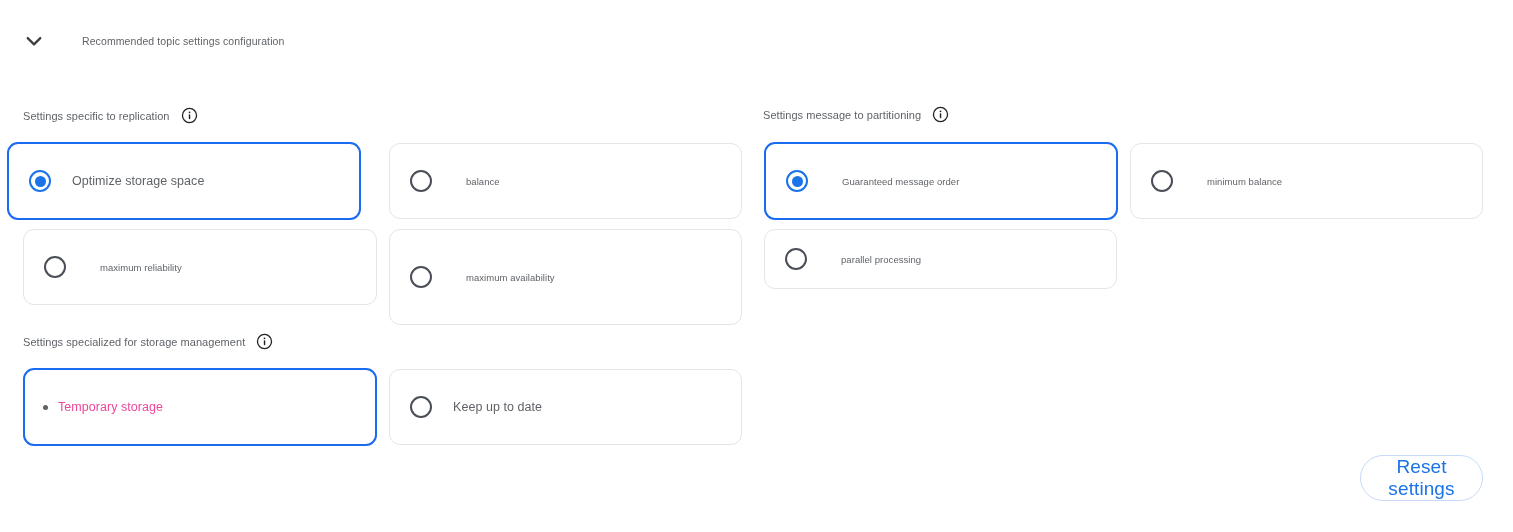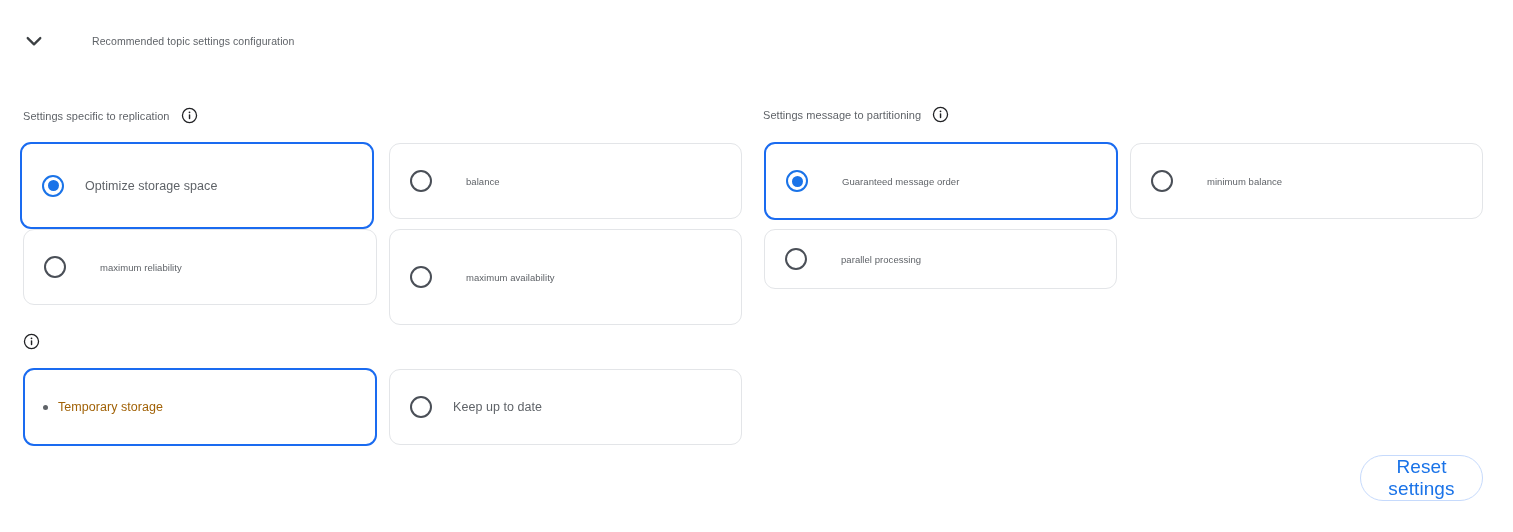--- a/index.html
+++ b/index.html
@@ -32,21 +32,21 @@
     display: flex;
     align-items: center;
     justify-content: center;
     margin-left: 12px;
     cursor: pointer;
     background: transparent;
     border: none;
   }
   .chevron-btn svg { display: block; }
   .panel-header-title {
-    margin-left: 36px;
+    margin-left: 26px;
     font-size: 10.5px;
     color: #5f6368;
     letter-spacing: .1px;
     white-space: nowrap;
   }
 
   
   .section-label-row {
     position: absolute;
     display: flex;
@@ -119,21 +119,21 @@
     margin-left: 21px;
     color: #5f6368;
     white-space: nowrap;
     letter-spacing: .05px;
   }
   .card-label.lg  { font-size: 12.5px; }
   .card-label.sm  { font-size: 9.5px; padding-left: 13px;  }
   .bullet-dot + .card-label {
     margin-left: 10px;
     font-size: 12.5px;
-    color: #a16207;
+    color: #ec4899;
   }
 
   
   .reset-btn {
     position: absolute;
     left: 1360px;
     top: 455px;
     width: 123px;
     height: 46px;
     border-radius: 24px;
@@ -165,21 +165,21 @@
   <span class="section-label">Settings specific to replication</span>
   <span class="info-icon">
     <svg width="17" height="17" viewBox="0 0 20 20">
       <circle cx="10" cy="10" r="8.3" fill="none" stroke="#202124" stroke-width="1.5"></circle>
       <circle cx="10" cy="6.2" r="1.05" fill="#202124"></circle>
       <rect x="9.2" y="8.4" width="1.7" height="6" rx="0.8" fill="#202124"></rect>
     </svg>
   </span>
 </div>
 
-<div class="card selected" style="left:20px; top:142px; width:354px; height:87px;">
+<div class="card selected" style="left:7px; top:142px; width:354px; height:78px;">
   <span class="radio checked"></span>
   <span class="card-label lg">Optimize storage space</span>
 </div>
 
 <div class="card" style="left:389px; top:143px; width:353px; height:76px;">
   <span class="radio"></span>
   <span class="card-label sm">balance</span>
 </div>
 
 <div class="card" style="left:23px; top:229px; width:354px; height:76px;">
@@ -212,20 +212,21 @@
   <span class="radio"></span>
   <span class="card-label sm">minimum balance</span>
 </div>
 
 <div class="card" style="left:764px; top:229px; width:353px; height:60px;">
   <span class="radio"></span>
   <span class="card-label sm">parallel processing</span>
 </div>
 
 <div class="section-label-row" style="left:23px; top:333px;">
+  <span class="section-label">Settings specialized for storage management</span>
   <span class="info-icon">
     <svg width="17" height="17" viewBox="0 0 20 20">
       <circle cx="10" cy="10" r="8.3" fill="none" stroke="#202124" stroke-width="1.5"></circle>
       <circle cx="10" cy="6.2" r="1.05" fill="#202124"></circle>
       <rect x="9.2" y="8.4" width="1.7" height="6" rx="0.8" fill="#202124"></rect>
     </svg>
   </span>
 </div>
 
 <div class="card selected" style="left:23px; top:368px; width:354px; height:78px;">

